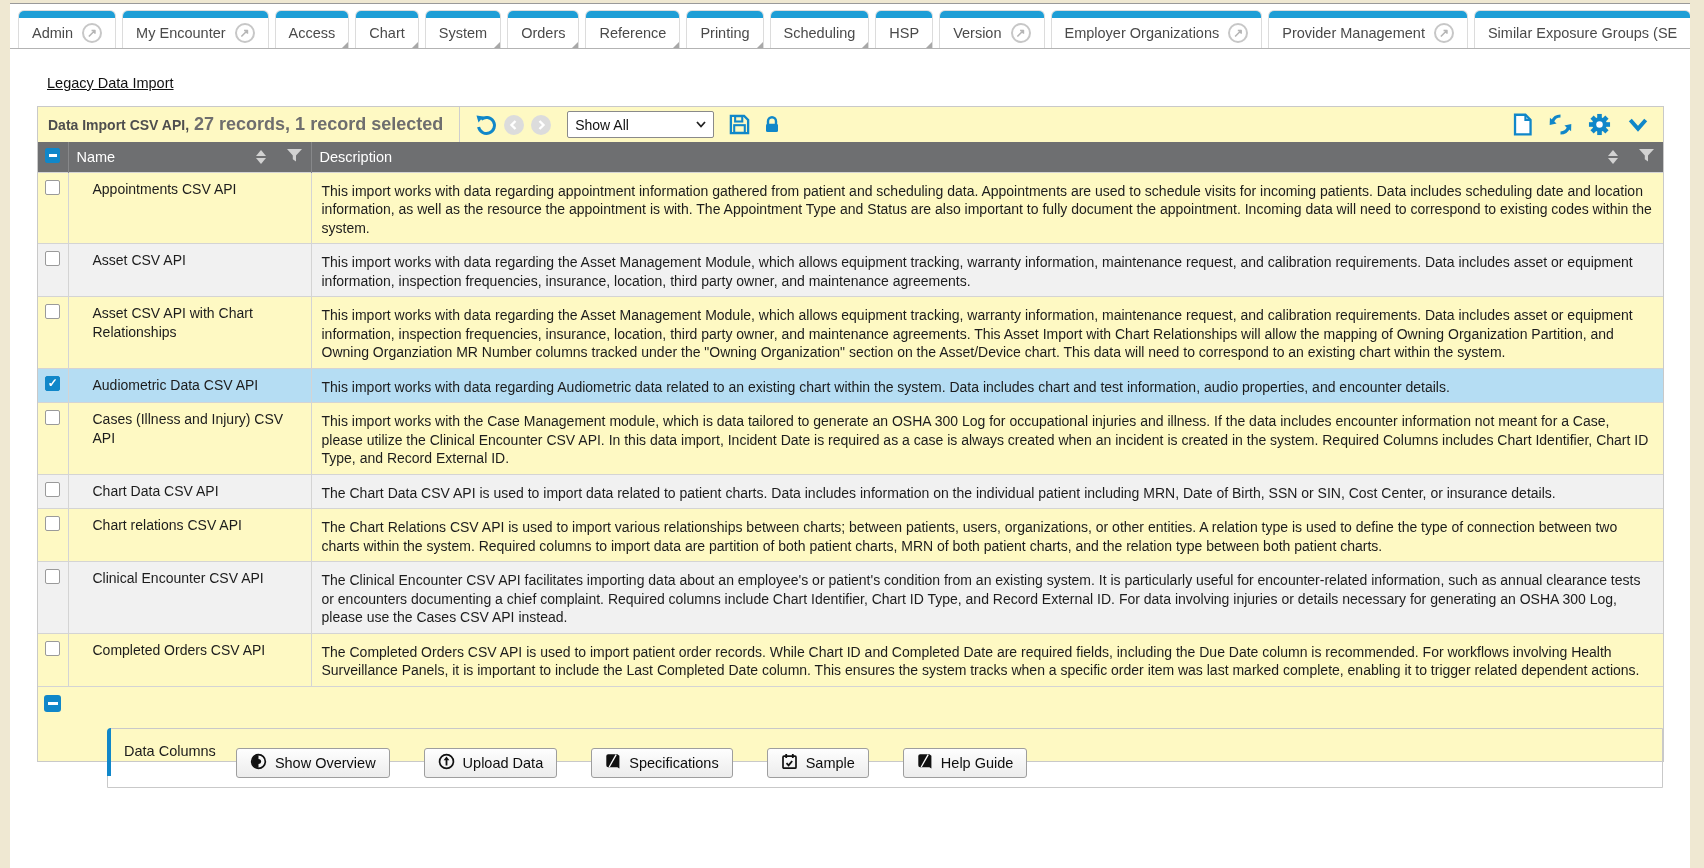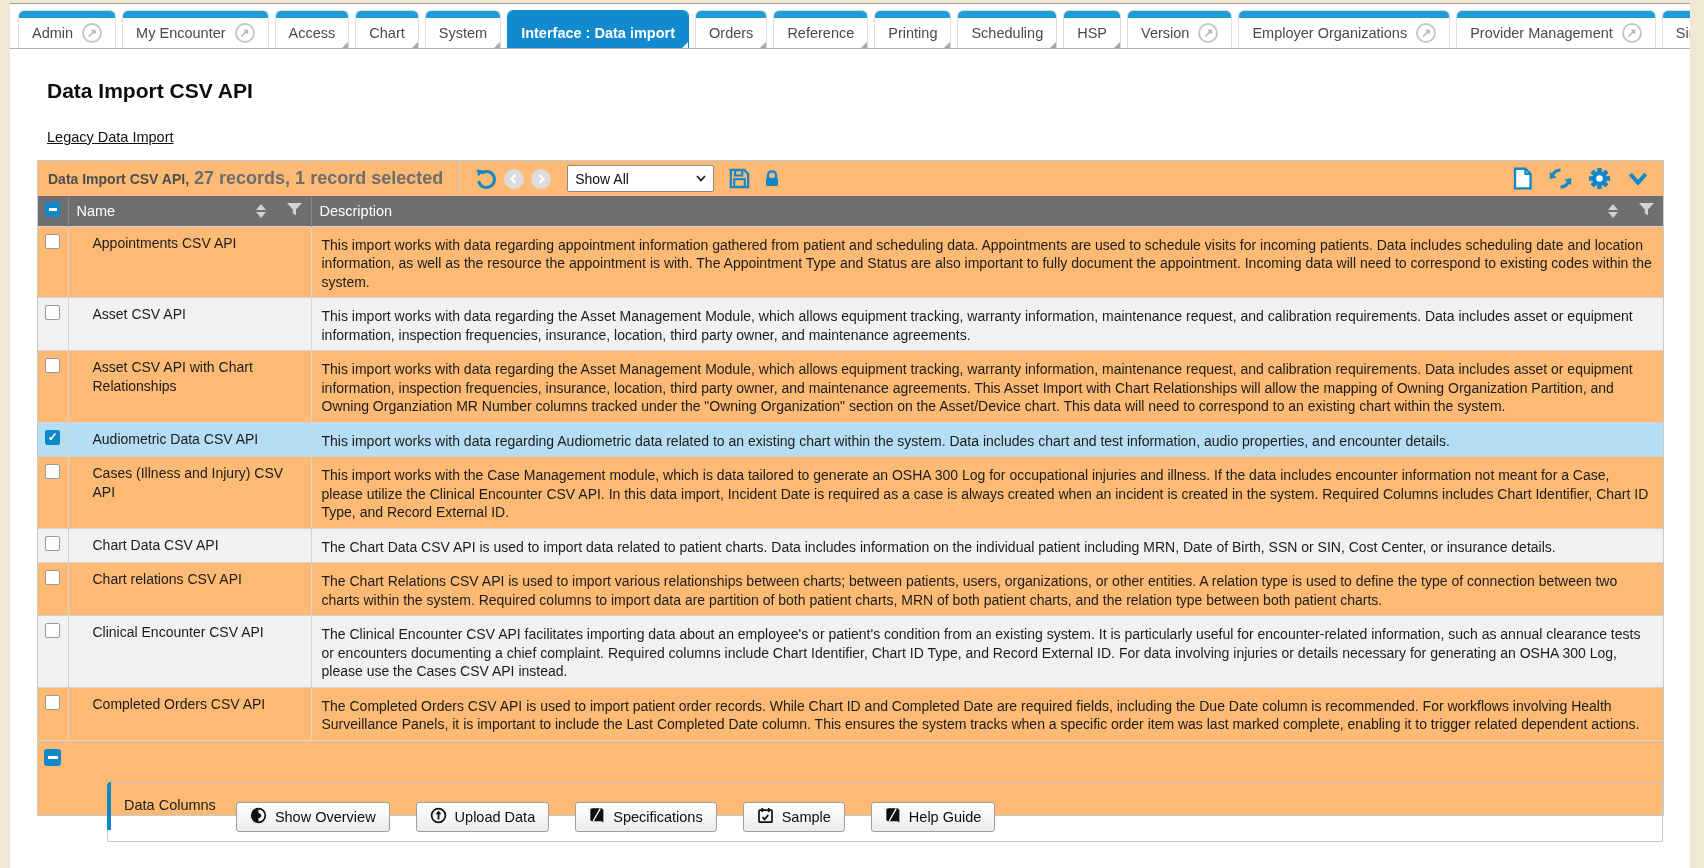--- a/index.html
+++ b/index.html
@@ -48,21 +48,21 @@
   .tab.active .fold { border-bottom-color:#e8f4fb; }
 
   
   .page-title { margin:30px 0 0 37px; font-size:21px; font-weight:bold; color:#0d0d0d; }
   .legacy-link {
     display:inline-block; margin:26px 0 15px 37px;
     font-size:14.5px; color:#111; text-decoration:underline; cursor:pointer;
   }
 
   
-  .panel { margin:0 26px 0 27px; border:1px solid #c9c9c9; background:#fdba74; }
+  .panel { margin:0 26px 0 27px; border:1px solid #c9c9c9; background:#fef9c3; }
 
   .toolbar { display:flex; align-items:center; height:35px; padding:0 10px; }
   .grid-title { font-size:14px; font-weight:bold; color:#4e4e4e; }
   .records { font-size:18px; color:#6e6e6e; margin-left:5px;font-weight:bold; }
   .tdivider { width:1px; align-self:stretch; background:#cfcfcf; margin:0 13px 0 16px; }
   .icon-btn { border:none; background:none; padding:0; margin:0; cursor:pointer; display:flex; align-items:center; }
   .nav-btn {
     width:20px; height:20px; border-radius:50%; background:#dcdcdc;
     display:flex; align-items:center; justify-content:center; margin-left:7px;
   }
@@ -183,28 +183,20 @@
     <span class="fold"></span>
   </div>
       <div class="tab">
     <div class="cap"></div>
     <div class="tab-body">
       <span>System</span>
 
     </div>
     <span class="fold"></span>
   </div>
-      <div class="tab active">
-    <div class="cap"></div>
-    <div class="tab-body">
-      <span>Interface : Data import</span>
-
-    </div>
-    <span class="fold"></span>
-  </div>
       <div class="tab">
     <div class="cap"></div>
     <div class="tab-body">
       <span>Orders</span>
 
     </div>
     <span class="fold"></span>
   </div>
       <div class="tab">
     <div class="cap"></div>
@@ -266,21 +258,20 @@
     <div class="cap"></div>
     <div class="tab-body">
       <span>Similar Exposure Groups (SE</span>
 
     </div>
 
   </div>
     </div>
 
   
-  <div class="page-title">Data Import CSV API</div>
   <a class="legacy-link">Legacy Data Import</a>
 
   
   <div class="panel">
 
     <div class="toolbar">
       <span class="grid-title">Data Import CSV API,</span>
       <span class="records">27 records, 1 record selected</span>
       <span class="tdivider"></span>
 
@@ -452,21 +443,21 @@
     <td class="namecell">Completed Orders CSV API</td>
     <td class="desccell">The Completed Orders CSV API is used to import patient order records. While Chart ID and Completed Date are required fields, including the Due Date column is recommended. For workflows involving Health Surveillance Panels, it is important to include the Last Completed Date column. This ensures the system tracks when a specific order item was last marked complete, enabling it to trigger related dependent actions.</td>
   </tr>
         </tbody>
     </table>
 
     <div class="grid-footer">
       <button class="collapse-btn"></button>
       <div class="sub-panel">
         <span class="subtab-label">Data Columns</span>
-        <span id="footer-buttons" style="display:flex; gap:26px;">
+        <span id="footer-buttons" style="display:flex; gap:34px;">
             <button class="fbtn">
     <span class="fbtn-icon"><svg width="17" height="17" viewBox="0 0 17 17">
                   <circle cx="8.5" cy="8.5" r="6.8" fill="none" stroke="#111" stroke-width="1.7"></circle>
                   <path d="M8.5 2 a6.5 6.5 0 0 0 0 13 z" fill="#111"></path>
                   <circle cx="8.5" cy="8.5" r="2.6" fill="#111"></circle>
                 </svg></span>
     <span>Show Overview</span>
   </button>
             <button class="fbtn">
     <span class="fbtn-icon"><svg width="17" height="17" viewBox="0 0 17 17">

